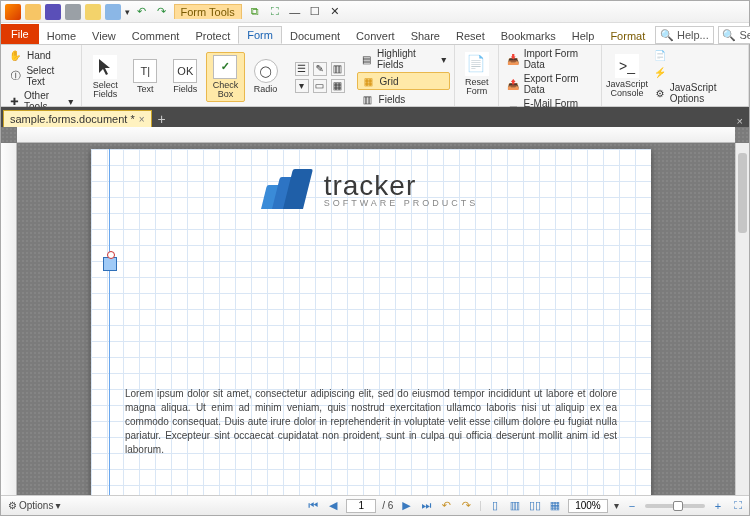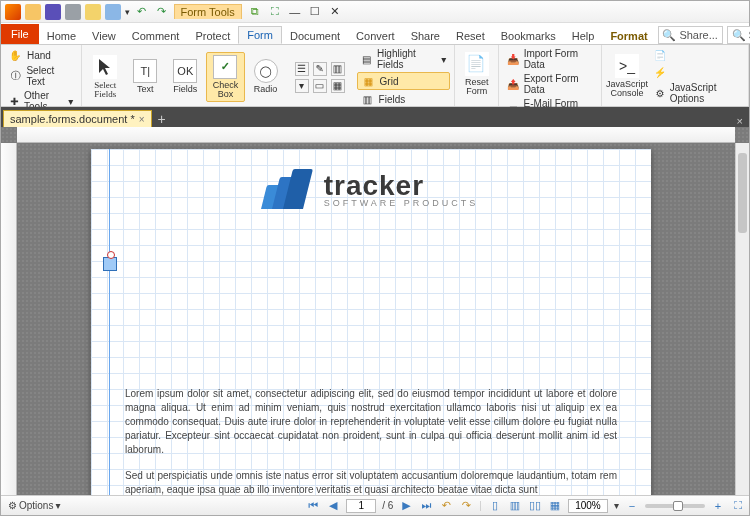--- a/index.html
+++ b/index.html
@@ -11,21 +11,21 @@
   .titlebar .title-text { flex: 1; text-align: center; color: #555; }
   .titlebar .ctx-tab { background: #ffdd99; border: 1px solid #eec06b; border-bottom: none; padding: 1px 6px; font-size: 11px; color: #7a5a00; }
   .win-ctrls { display: flex; align-items: center; gap: 6px; padding: 0 6px; }
   .win-ctrls div { width: 14px; height: 14px; display: flex; align-items: center; justify-content: center; font-size: 11px; color: #333; }
   .qat-icon { width: 16px; height: 16px; border-radius: 2px; }
   
   .tabstrip { height: 22px; background: #fff; display: flex; align-items: flex-end; font-size: 11px; border-bottom: 1px solid #ccc; }
   .file-tab { background: #e03a00; color: #fff; padding: 4px 10px; font-size: 11px; }
   .tab { padding: 2px 8px; color: #444; cursor: default; }
   .tab.active { border: 1px solid #ccc; border-bottom: 1px solid #f6f6f6; background: #f6f6f6; color: #1a63b4; }
-  .tab.ctx { color: #7a5a00; font-weight: bold; }
+  .tab.ctx { color: #7a5a00; }
   .tabstrip .spacer { flex: 1; }
   .find-box, .search-box { display:flex; align-items:center; gap:3px; font-size: 11px; border: 1px solid #ccc; padding: 1px 4px; margin: 0 2px; color:#555; background:#fff; height:18px; }
   .search-box { width: 60px; }
   
   .ribbon { height: 62px; background: #f6f6f6; border-bottom: 1px solid #ccc; display: flex; font-size: 10px; color: #333; }
   .group { border-right: 1px solid #ddd; display: flex; flex-direction: column; }
   .group .items { flex: 1; display: flex; align-items: center; padding: 2px 4px; gap: 2px; }
   .group .label { text-align: center; font-size: 9px; color: #888; padding: 1px 0 2px; }
   .vbtn { display: flex; flex-direction: column; align-items: center; justify-content: center; width: 42px; gap: 2px; padding: 2px 0;}
   .vbtn .ico { width: 24px; height: 24px; border: 1px solid #bbb; display:flex; align-items:center; justify-content:center; font-size:11px; background:#fff;}
@@ -54,21 +54,21 @@
   .cb-place { position:absolute; left:12px; top:108px; width:14px; height:14px; background:#9fcaf7; border:1px solid #2f6fb8; }
   .cb-place::before{ content:""; position:absolute; left:3px; top:-7px; width:6px; height:6px; border:1px solid #c33; border-radius:50%; background:#fff;}
   .logo { position:absolute; top:20px; left:0; right:0; text-align:center; }
   .logo-row{ display:inline-flex; align-items:center; gap:10px;}
   .logo-mark { width:50px; height:40px; position:relative;}
   .logo-mark span{ position:absolute; bottom:0; width:20px; border-radius:2px 2px 0 0; transform:skewX(-14deg);}
   .logo-mark .b1{ left:0; height:24px; background:#3a8bd8;}
   .logo-mark .b2{ left:12px; height:32px; background:#2d74c4;}
   .logo-mark .b3{ left:24px; height:40px; background:#1f5fa8;}
   .logo-text { text-align:left; }
-  .logo-text .t1{ font-size:28px; color:#3a3a3a; font-weight:700; letter-spacing:1px;}
+  .logo-text .t1{ font-size:28px; color:#3a3a3a; font-weight:400; letter-spacing:1px;}
   .logo-text .t2{ font-size:9px; color:#888; letter-spacing:3px; margin-top:-4px;}
   .body-text { position:absolute; left:34px; right:34px; top:238px; font-size:10px; line-height:1.4; color:#444; text-align:justify;}
   .body-text p{ margin-bottom:12px;}
   
   .statusbar { height: 20px; background: linear-gradient(#fdfdfd,#ececec); border-top:1px solid #ccc; display:flex; align-items:center; font-size:10px; color:#444; padding:0 4px; gap:6px;}
   .statusbar .sep { flex:1; }
   .sb-btn { display:flex; align-items:center; gap:2px; padding:0 3px;}
   .sb-input { width:30px; height:14px; border:1px solid #bbb; text-align:center; font-size:10px;}
   .sb-ico { width:14px; height:14px; display:flex; align-items:center; justify-content:center; color:#3a7abf; font-size:11px;}
   svg { display:block; }
@@ -110,21 +110,21 @@
     <div class="tab">Document</div>
     <div class="tab">Convert</div>
     <div class="tab">Share</div>
     <div class="tab">Reset</div>
     <div class="tab">Bookmarks</div>
     <div class="tab">Help</div>
     <div class="tab ctx">Format</div>
     <div class="spacer"></div>
     <div class="find-box">
         <span>🔍</span>
-        <span>Share...</span>
+        <span>Help...</span>
       </div>
     <div class="search-box">
         <span>🔍</span>
         <span>Search...</span>
       </div>
   </div>
 
   <div class="ribbon">
     <div class="group" style="width:90px;">
       <div class="items">
@@ -148,21 +148,21 @@
     </div>
 
     <div class="group">
       <div class="items">
         <div class="vbtn">
             <div class="ico" style="border:none;">
           <svg width="20" height="20" viewBox="0 0 20 20">
                 <path d="M4 2 L4 16 L8 12 L11 18 L13 17 L10 11 L15 11 Z" fill="#333"></path>
               </svg>
         </div>
-            <div class="lbl" style="white-space:pre;font-family:Liberation Serif, serif;">Select
+            <div class="lbl" style="white-space:pre;">Select
 Fields</div>
           </div>
         <div class="vbtn">
             <div class="ico">T|</div>
             <div class="lbl">Text</div>
           </div>
         <div class="vbtn">
             <div class="ico">OK</div>
             <div class="lbl">Fields</div>
           </div>
@@ -289,21 +289,20 @@
               <span class="b3"></span>
             </div>
           <div class="logo-text">
             <div class="t1">tracker</div>
             <div class="t2">SOFTWARE PRODUCTS</div>
           </div>
         </div>
       </div>
       <div class="body-text">
         <p>Lorem ipsum dolor sit amet, consectetur adipiscing elit, sed do eiusmod tempor incididunt ut labore et dolore magna aliqua. Ut enim ad minim veniam, quis nostrud exercitation ullamco laboris nisi ut aliquip ex ea commodo consequat. Duis aute irure dolor in reprehenderit in voluptate velit esse cillum dolore eu fugiat nulla pariatur. Excepteur sint occaecat cupidatat non proident, sunt in culpa qui officia deserunt mollit anim id est laborum.</p>
-        <p>Sed ut perspiciatis unde omnis iste natus error sit voluptatem accusantium doloremque laudantium, totam rem aperiam, eaque ipsa quae ab illo inventore veritatis et quasi architecto beatae vitae dicta sunt</p>
       </div>
     </div>
   </div>
 
   <div class="statusbar">
     <div class="sb-btn">
         <span>⚙</span>
         <span>Options</span>
         <span>▾</span>
       </div>

